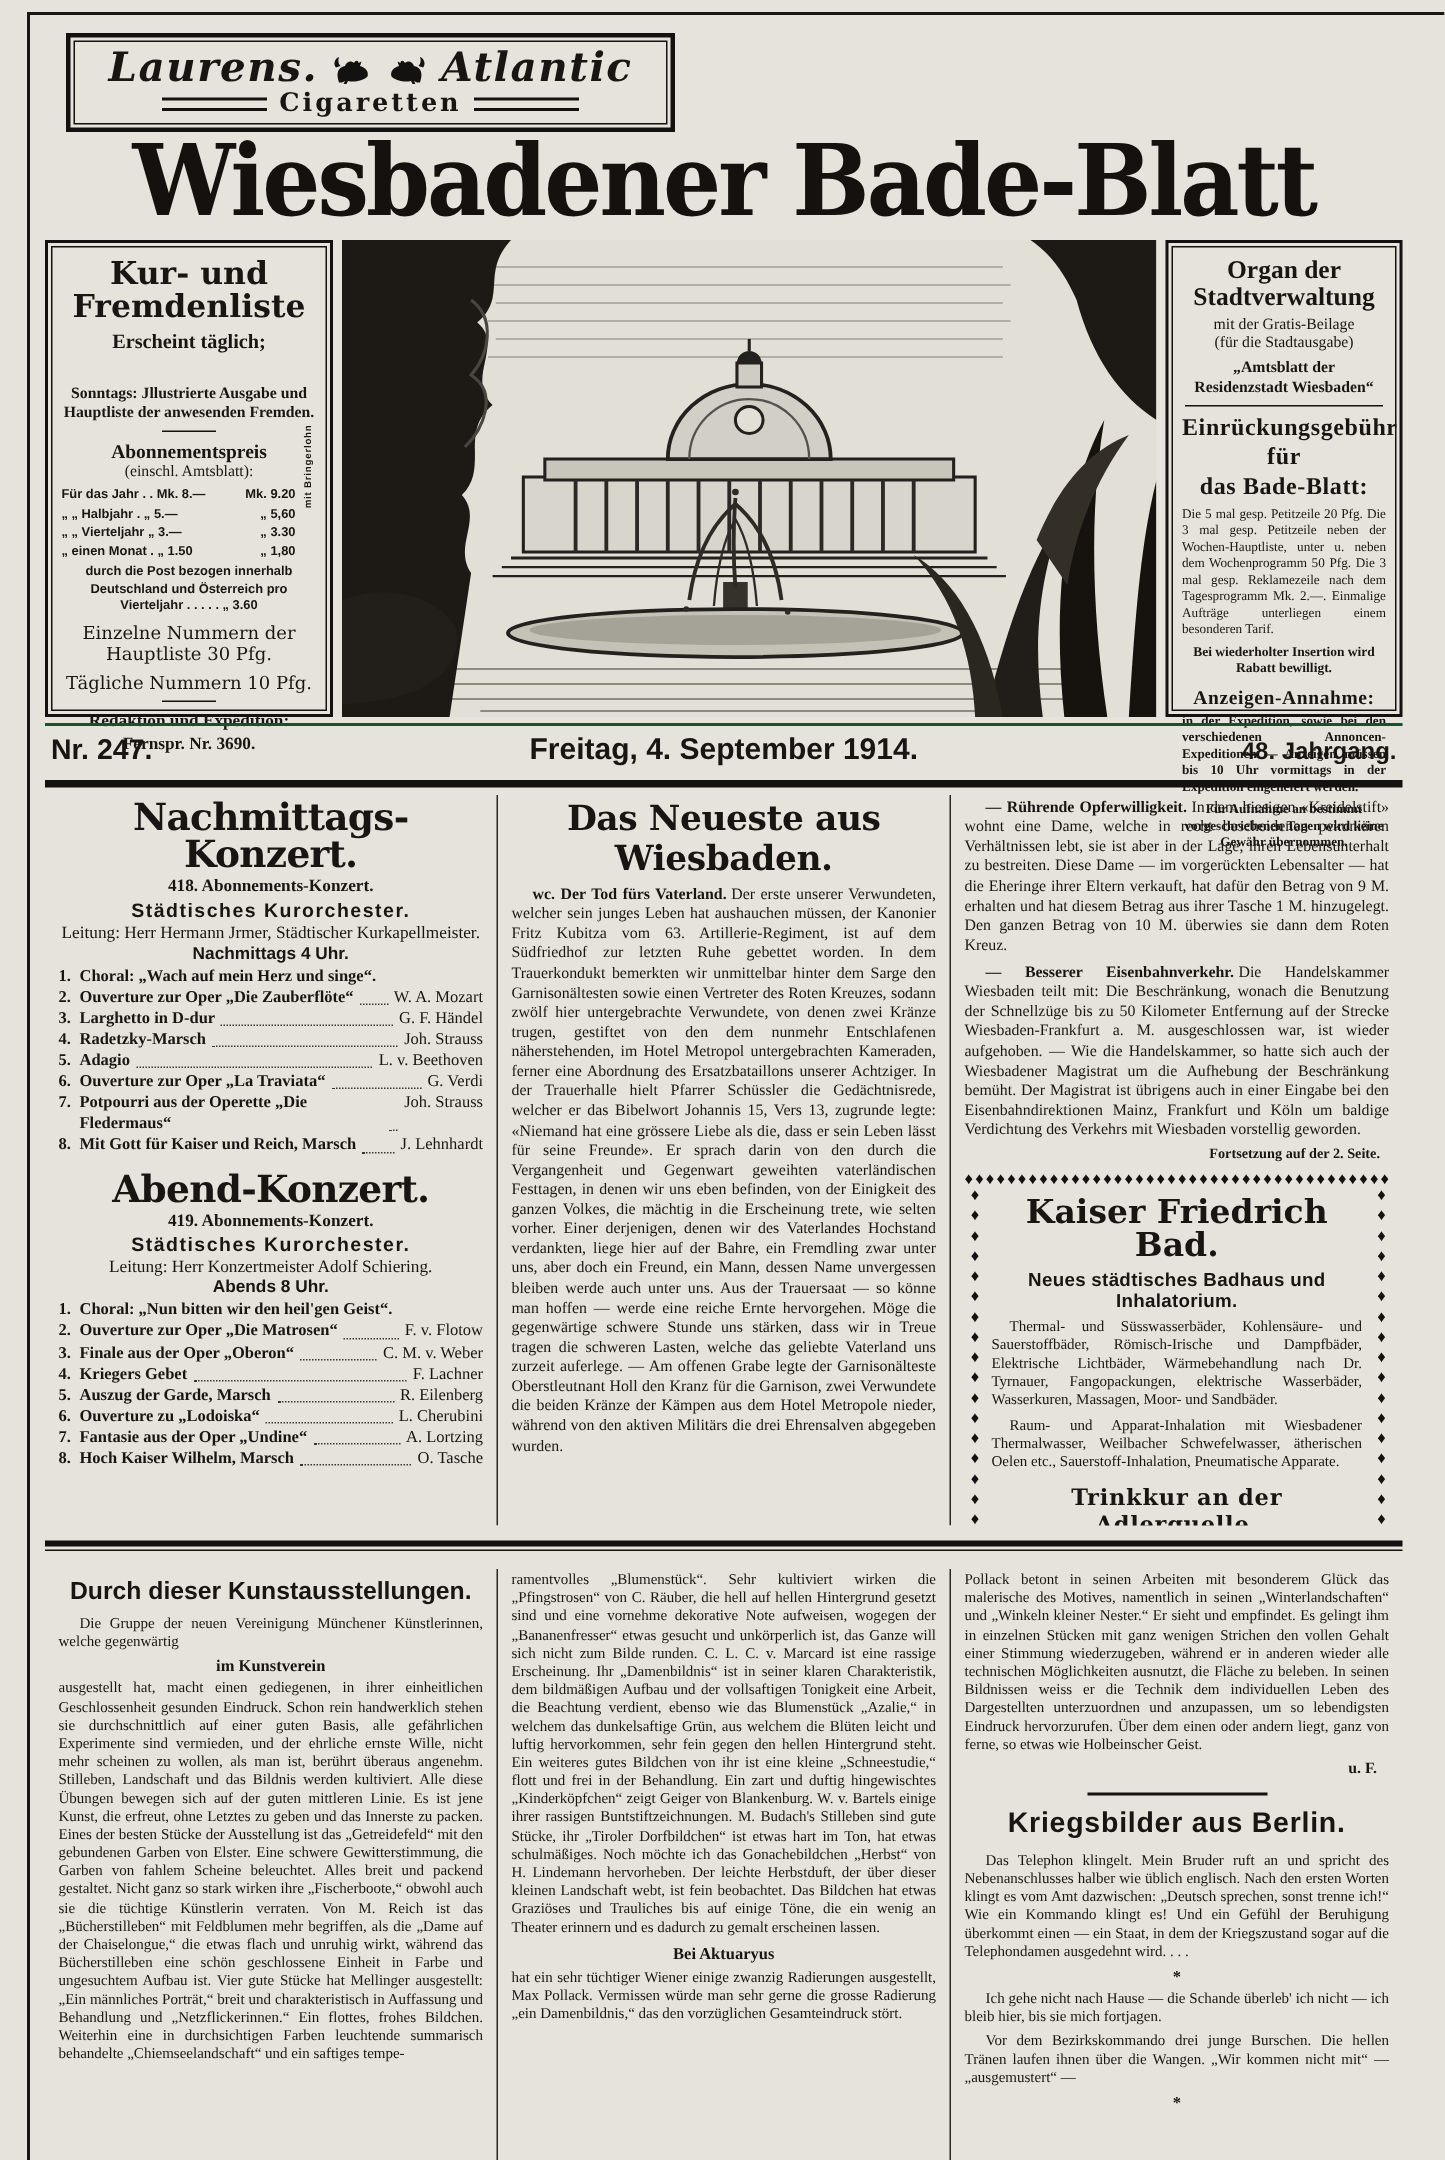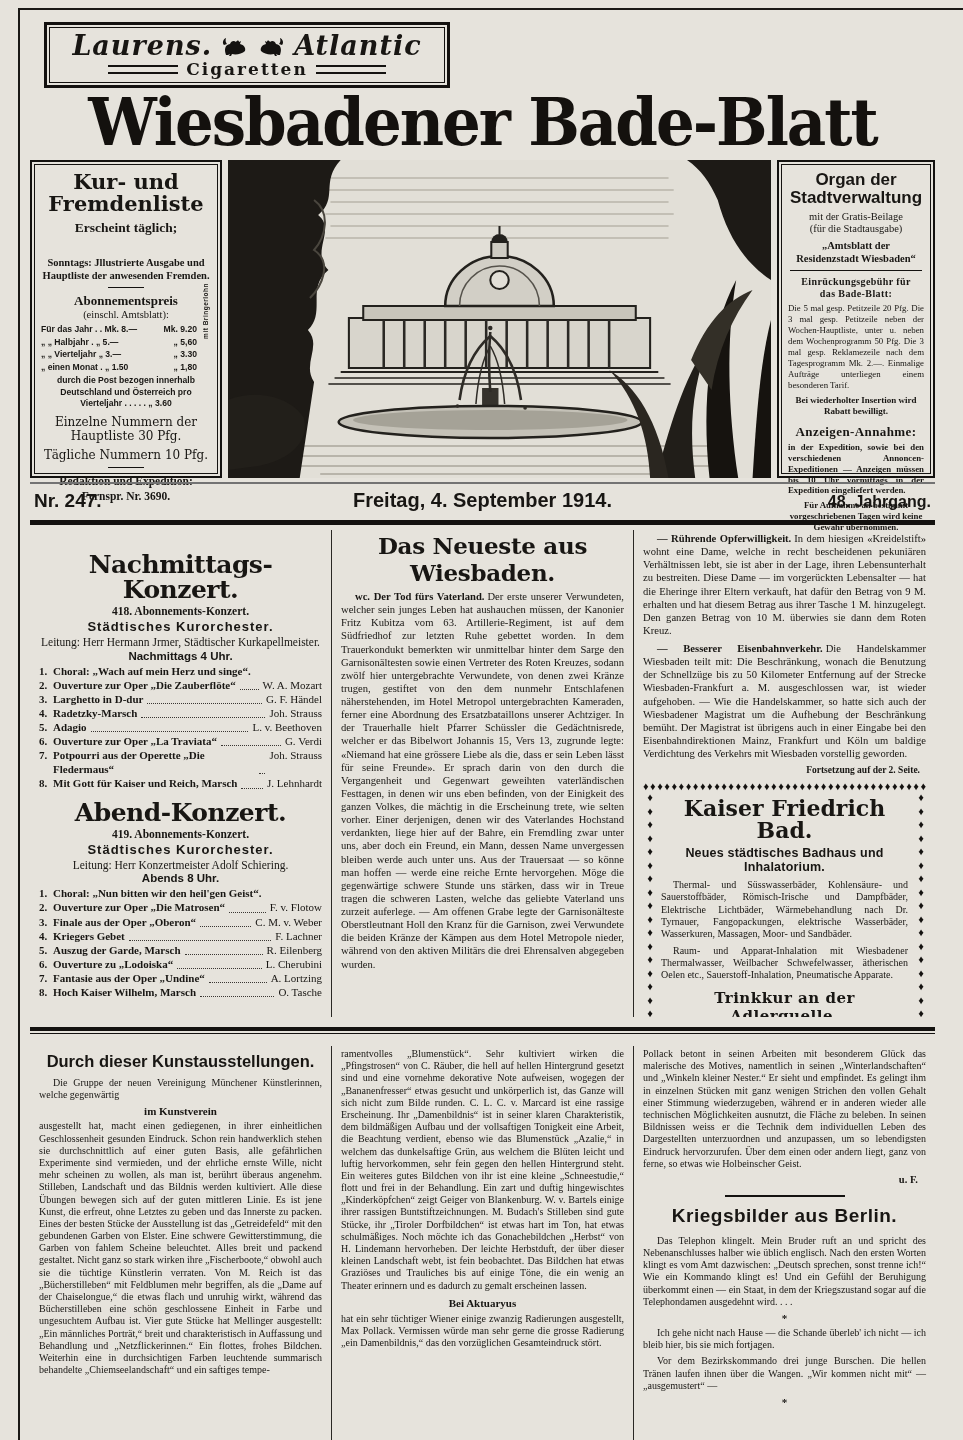--- a/index.html
+++ b/index.html
@@ -44,49 +44,49 @@
   .kur-subnote{font-size:10.5px;}
   .price-table{margin-top:3px;font-family:"Liberation Sans",sans-serif;font-weight:bold;font-size:8.6px;text-align:left;line-height:1.45;}
   .price-row{display:flex;justify-content:space-between;padding-right:14px;}
   .bringer{position:absolute;right:8px;top:118px;font-size:6.5px;font-family:"Liberation Sans",sans-serif;
     writing-mode:vertical-rl;transform:rotate(180deg);letter-spacing:.5px;font-weight:bold;}
   .post-note{font-family:"Liberation Sans",sans-serif;font-weight:bold;font-size:8.6px;text-align:center;line-height:1.35;margin-top:2px;}
   .single-note{font-family:"DejaVu Serif",serif;font-size:12px;line-height:1.2;margin-top:5px;}
   .daily-note{font-family:"DejaVu Serif",serif;font-size:12px;margin-top:4px;}
   .kur-contact{font-weight:bold;font-size:11.5px;margin-top:6px;line-height:1.3;}
 
-  .organ-title{font-family:Liberation Sans, sans-serif;font-weight:bold;font-size:17px;line-height:1.05;}
+  .organ-title{font-family:Liberation Serif, serif;font-weight:bold;font-size:17px;line-height:1.05;}
   .organ-l1{font-size:10.5px;margin-top:4px;line-height:1.2;}
   .organ-amts{font-weight:bold;font-size:10.5px;line-height:1.25;margin-top:3px;}
   .organ-divider{border-top:1.5px solid #141210;margin:5px 2px;}
-  .fees-title{font-weight:bold;font-size:10px;line-height:1.2;letter-spacing:.4px;}
+  .fees-title{font-weight:bold;font-size:16px;line-height:1.2;letter-spacing:.4px;}
   .fees-text{font-size:8.8px;text-align:justify;line-height:1.25;margin-top:3px;hyphens:none;}
   .rabatt{font-weight:bold;font-size:9px;line-height:1.25;margin-top:4px;}
   .anz-title{font-weight:bold;font-size:13px;letter-spacing:.4px;margin-top:6px;}
   .anz-text{font-weight:bold;font-size:8.8px;text-align:justify;line-height:1.25;margin-top:2px;}
   .anz-note{font-weight:bold;font-size:8.8px;line-height:1.25;margin-top:4px;}
 
   .engraving{flex:1;overflow:hidden;background:#e3e0d8;}
 
   
-  .dateline{margin-top:4px;border-top:2px solid #737373;position:relative;
+  .dateline{margin-top:4px;border-top:2px solid #14532d;position:relative;
     display:flex;align-items:baseline;padding:5px 4px 6px;}
   .dateline::after{content:"";position:absolute;left:0;right:0;bottom:-7px;height:5px;background:#141210;}
   .dl-issue{width:30%;font-family:"Liberation Sans",sans-serif;font-weight:bold;font-size:19px;}
   .dl-date{width:40%;text-align:center;font-family:"Liberation Sans",sans-serif;font-weight:bold;font-size:20px;}
   .dl-vol{width:30%;text-align:right;font-family:"Liberation Sans",sans-serif;font-weight:bold;font-size:16px;}
 
   
   .cols{display:flex;margin-top:12px;}
   .cols-top{height:487px;overflow:hidden;}
   .cols-bottom{height:420px;overflow:hidden;}
   .col{flex:1 1 0;padding:2px 9px;min-width:0;}
   .col + .col{border-left:1.5px solid #2a2824;}
 
-  .concert-title{font-family:"DejaVu Serif",serif;font-weight:bold;font-size:25px;text-align:center;line-height:1.0;letter-spacing:-0.5px;margin-top:20px;}
+  .concert-title{font-family:"DejaVu Serif",serif;font-weight:bold;font-size:25px;text-align:center;line-height:1.0;letter-spacing:-0.5px;}
   .concert-sub{font-weight:bold;font-size:11.5px;text-align:center;margin-top:3px;}
   .orchestra{font-family:"Liberation Sans",sans-serif;font-weight:bold;font-size:13px;text-align:center;letter-spacing:1px;margin-top:2px;}
   .conductor{font-size:11.5px;text-align:center;line-height:1.2;margin-top:2px;}
   .ctime{font-family:Liberation Sans, sans-serif;font-weight:bold;font-size:11.5px;text-align:center;margin:0 0 2px;}
   .program{font-size:11px;line-height:1.28;}
   .prog-row{display:flex;align-items:baseline;}
   .pnum{order:0;flex:none;width:14px;font-weight:bold;}
   .ppiece{order:1;font-weight:bold;}
   .pleader{order:2;flex:1;min-width:6px;margin:0 4px 2px;border-bottom:1.5px dotted #3a3733;align-self:flex-end;}
   .pcomposer{order:3;white-space:nowrap;}

